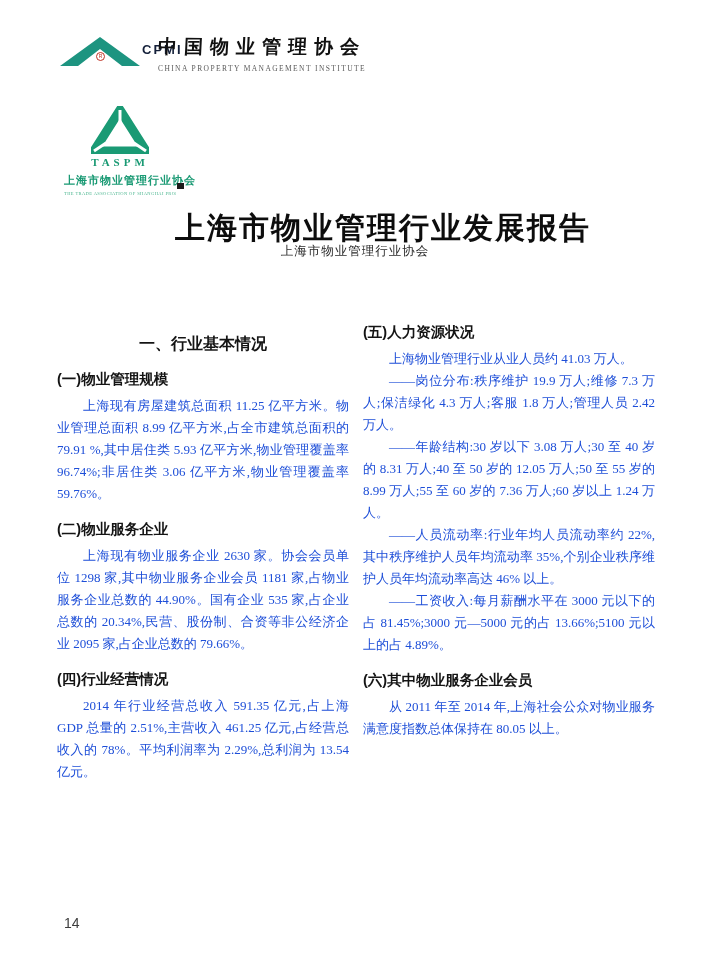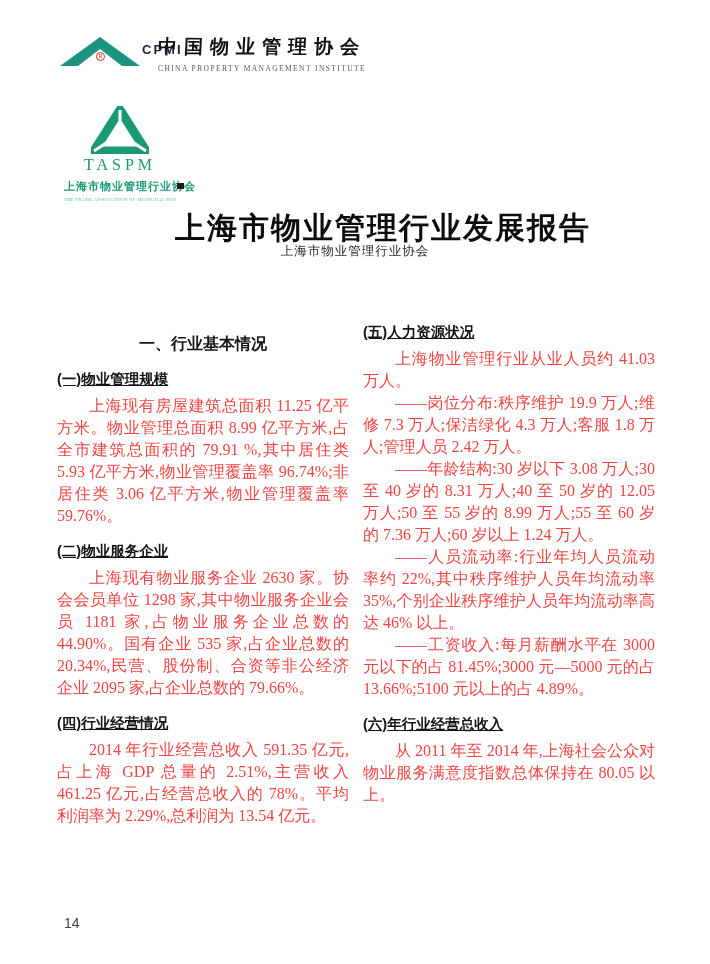--- a/index.html
+++ b/index.html
@@ -18,46 +18,46 @@
                border-radius:50%; color:#c03325; font-size:5px; line-height:6px; text-align:center;
                font-family:"Liberation Sans",sans-serif; }
   .cpmi-names { display:flex; flex-direction:column; }
   .cpmi-cn { font-size:19px; font-weight:bold; letter-spacing:7px; color:#111;
              font-family:"Liberation Serif","DejaVu Serif",serif; transform:skewX(-3deg); }
   .cpmi-en { font-size:7.5px; letter-spacing:1.4px; color:#5a5a5a; margin-top:4px;
              font-family:"Liberation Serif",serif; }
 
   
   .taspm { position:absolute; top:106px; left:64px; width:112px; text-align:center; }
-  .taspm-abbr { font-size:16px; letter-spacing:4px; color:#1a9a74; margin-top:-2px;
-                font-family:"Liberation Serif",serif; font-weight:normal; }
+  .taspm-abbr { font-size:11px; letter-spacing:4px; color:#1a9a74; margin-top:-2px;
+                font-family:"Liberation Serif",serif; font-weight:bold; }
   .taspm-cn { font-size:11px; color:#1a9a74; letter-spacing:1px; margin-top:5px;
               font-family:"Liberation Sans",sans-serif; font-weight:bold; white-space:nowrap; }
   .taspm-en { font-size:4.5px; color:#49b58e; letter-spacing:0.4px; margin-top:3px; white-space:nowrap;
               overflow:hidden; }
   .artifact { position:absolute; top:77px; left:113px; width:7px; height:6px; background:#1b1b1b; }
 
   
   .title { position:absolute; top:188px; left:0; width:100%; text-align:center;
            font-size:30px; font-weight:bold; letter-spacing:2px; color:#0d0d0d;
            font-family:"Liberation Serif","DejaVu Serif",serif;margin-left:28px; }
   .subtitle { position:absolute; top:243px; left:0; width:100%; text-align:center;
               font-size:12.5px; letter-spacing:1px; color:#2b2b2b;
               font-family:"Liberation Sans","DejaVu Sans",sans-serif; }
 
   
   .columns { position:absolute; top:322px; left:57px; width:598px; display:flex; gap:14px; }
   .col { width:292px; }
   .main-heading { text-align:center; font-family:"Liberation Sans","DejaVu Sans",sans-serif;
                   font-weight:bold; font-size:16px; color:#141414; margin:12px 0 14px 0; }
   .sec-heading { font-family:"Liberation Sans","DejaVu Sans",sans-serif; font-weight:bold;
-                 font-size:14.5px; color:#141414; margin:15px 0 6px 0;text-decoration:underline; }
+                 font-size:14.5px; color:#141414; margin:15px 0 6px 0; }
   .sec-heading.first { margin-top:1px; }
-  .col p { margin:0; font-size:16px; line-height:22px; text-align:justify;
-           text-indent:2em; color:#ef4444; }
+  .col p { margin:0; font-size:13px; line-height:22px; text-align:justify;
+           text-indent:2em; color:#1d4ed8; }
 
   
   .pageno { position:absolute; left:64px; top:915px; font-size:14px; color:#3d3d3d;
             font-family:"Liberation Sans",sans-serif; }
 </style>
 </head>
 <body>
 
 <div class="page">
 
@@ -121,21 +121,21 @@
       <div>
         <h3 class="sec-heading first">(五)人力资源状况</h3>
         <p>上海物业管理行业从业人员约 41.03 万人。</p>
         <p>——岗位分布:秩序维护 19.9 万人;维修 7.3 万人;保洁绿化 4.3 万人;客服 1.8 万人;管理人员 2.42 万人。</p>
         <p>——年龄结构:30 岁以下 3.08 万人;30 至 40 岁的 8.31 万人;40 至 50 岁的 12.05 万人;50 至 55 岁的 8.99 万人;55 至 60 岁的 7.36 万人;60 岁以上 1.24 万人。</p>
         <p>——人员流动率:行业年均人员流动率约 22%,其中秩序维护人员年均流动率 35%,个别企业秩序维护人员年均流动率高达 46% 以上。</p>
         <p>——工资收入:每月薪酬水平在 3000 元以下的占 81.45%;3000 元—5000 元的占 13.66%;5100 元以上的占 4.89%。</p>
       </div>
 
       <div>
-        <h3 class="sec-heading">(六)年行业经营总收入</h3>
+        <h3 class="sec-heading">(六)其中物业服务企业会员</h3>
         <p>从 2011 年至 2014 年,上海社会公众对物业服务满意度指数总体保持在 80.05 以上。</p>
       </div>
     </div>
 
   </div>
 
   <div class="pageno">14</div>
 
 </div>
 

